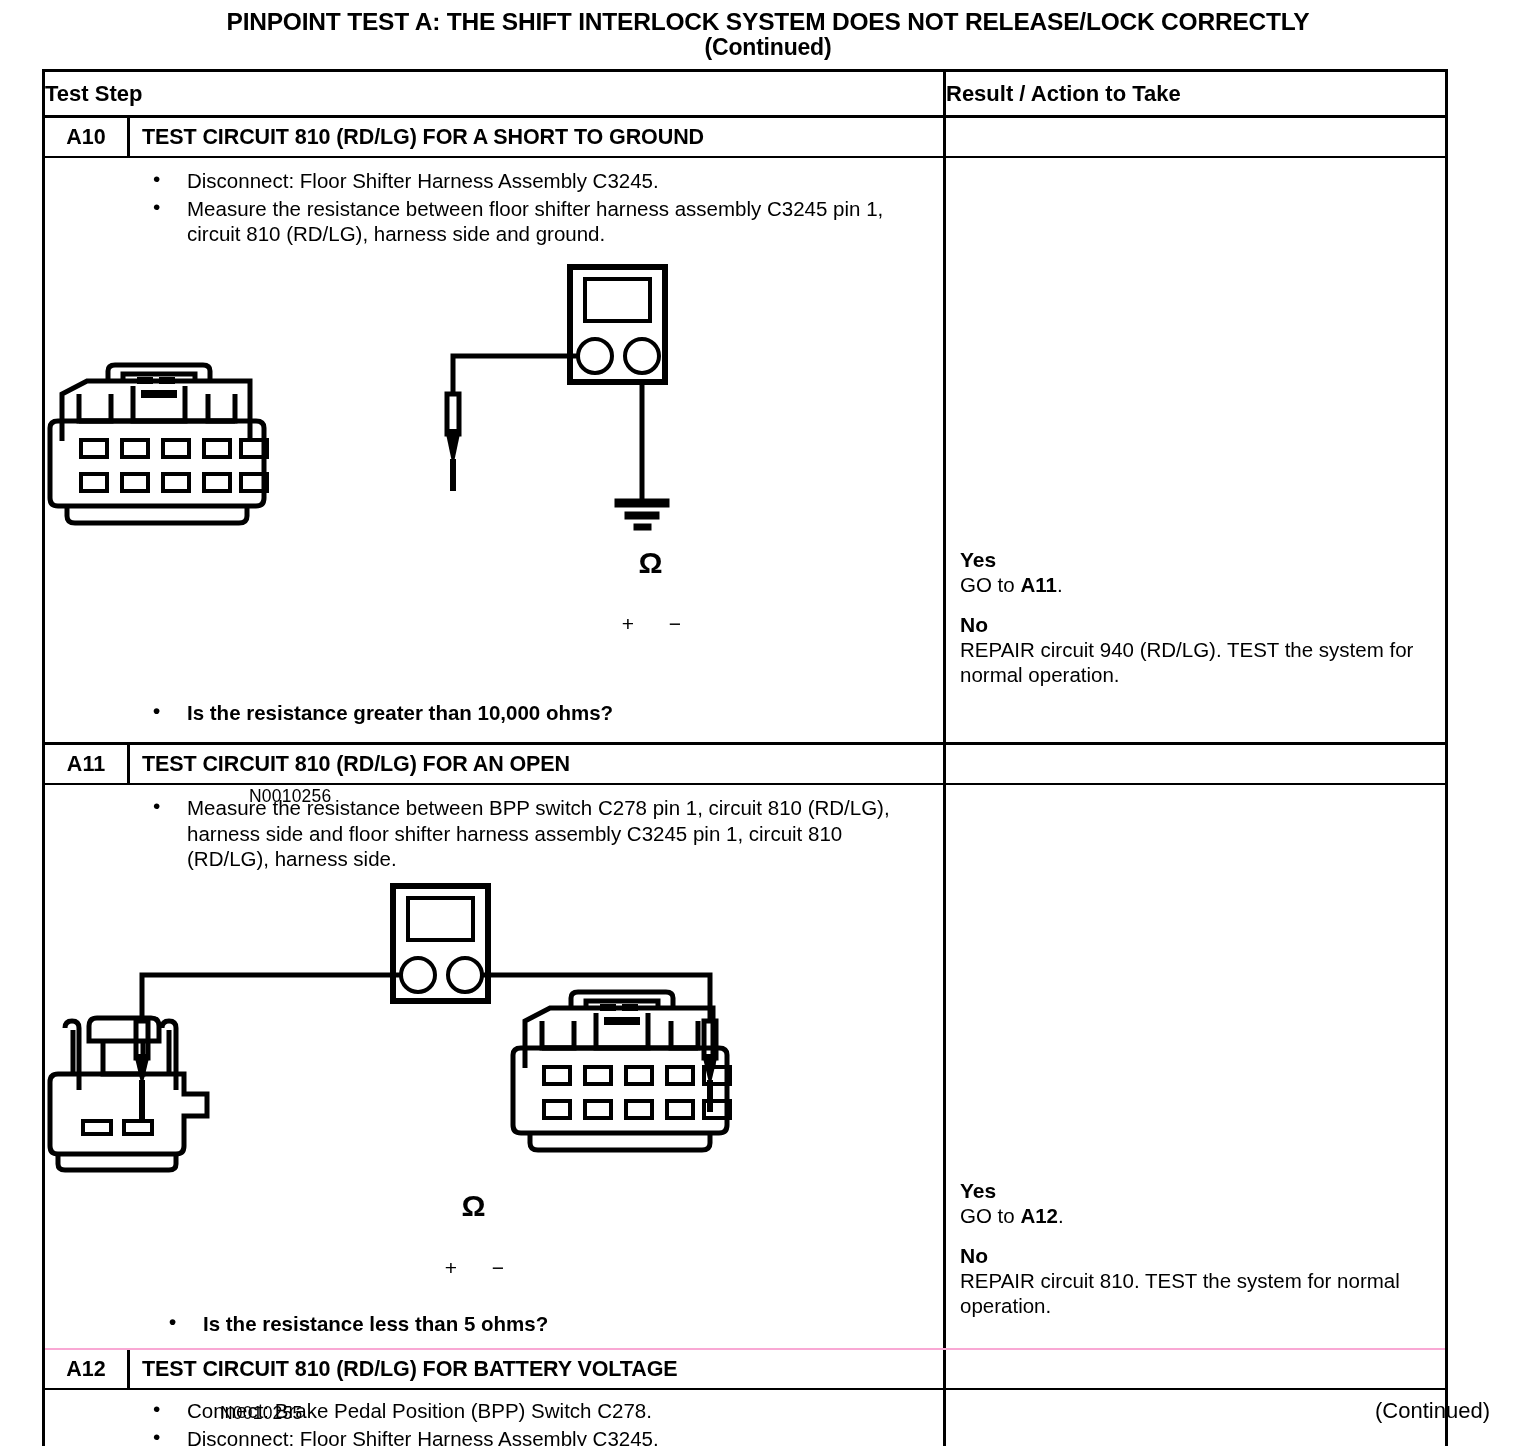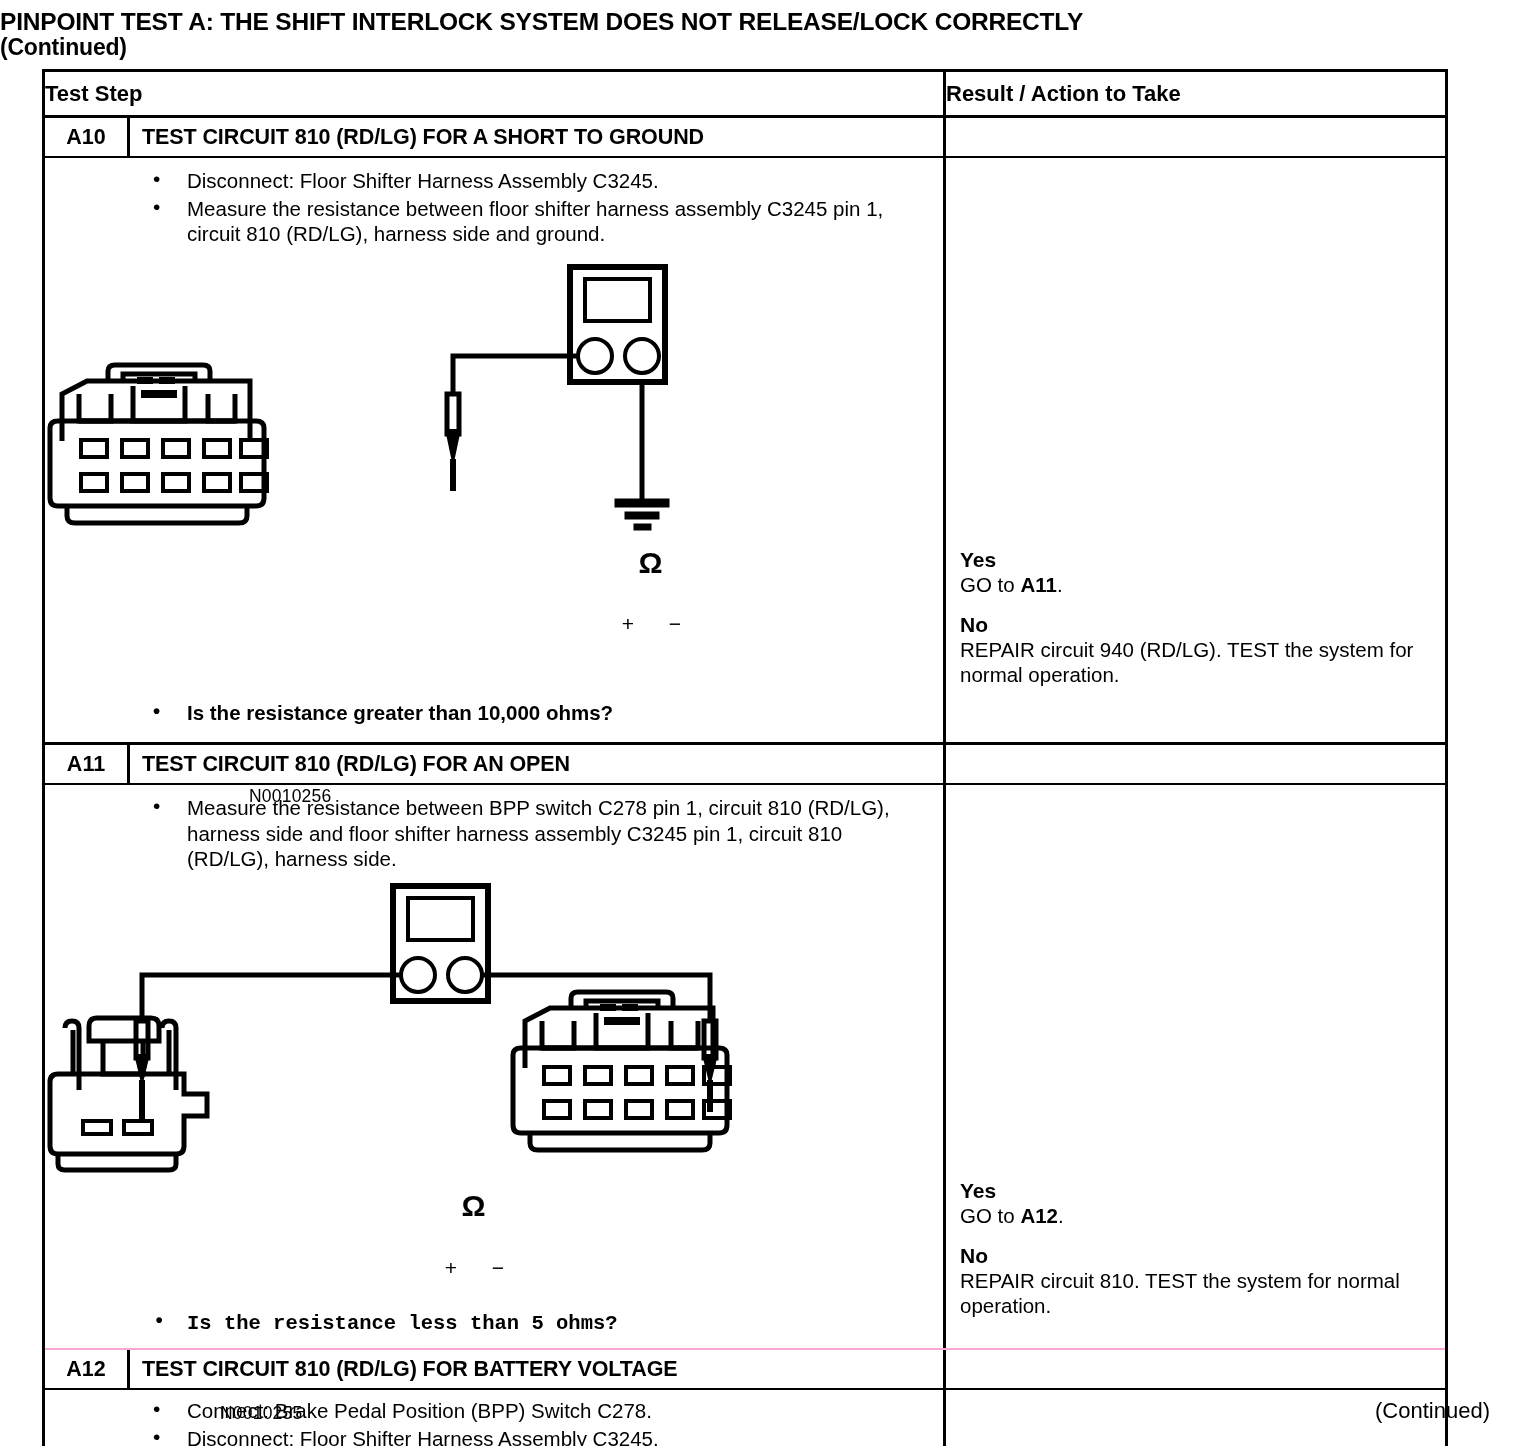--- a/index.html
+++ b/index.html
@@ -15,21 +15,21 @@
     position: relative;
     overflow: hidden;
   }
 
   
   .page-title {
     position: absolute;
     left: 0;
     top: 8px;
     width: 1536px;
-    text-align: left;
+    text-align: center;
     font-weight: bold;
     font-size: 24.5px;
     letter-spacing: -0.2px;
     line-height: 1.12;
   }
   .page-title .line2 {
     display: block;
     font-size: 23px;
   }
 
@@ -385,21 +385,21 @@
           </g>
         </svg>
 
         <div style="position:absolute; left:396px; top:313px; width:65px; text-align:center; font-size:30px; font-weight:bold; line-height:1;">Ω</div>
         <div style="position:absolute; left:390px; top:379px; width:32px; text-align:center; font-size:21px; line-height:1;">+</div>
         <div style="position:absolute; left:437px; top:379px; width:32px; text-align:center; font-size:21px; line-height:1;">−</div>
 
         <div class="fig-id" style="left:175px; top:525px;">N0010255</div>
       </div>
 
-      <div class="question" style="position:absolute; left:0; top:527px;font-family:Liberation Mono, monospace;">
+      <div class="question" style="position:absolute; left:16px; top:527px;">
         <span class="qb">Is the resistance less than 5 ohms?</span>
       </div>
     </div>
 
     <div class="col-right body-right">
       <div class="result-block" style="top:393px;">
         <span class="result-label">Yes</span>
         <span class="result-text"><span>GO to </span><b>A12</b><span>.</span></span>
         <div class="result-gap"></div>
         <span class="result-label">No</span>

